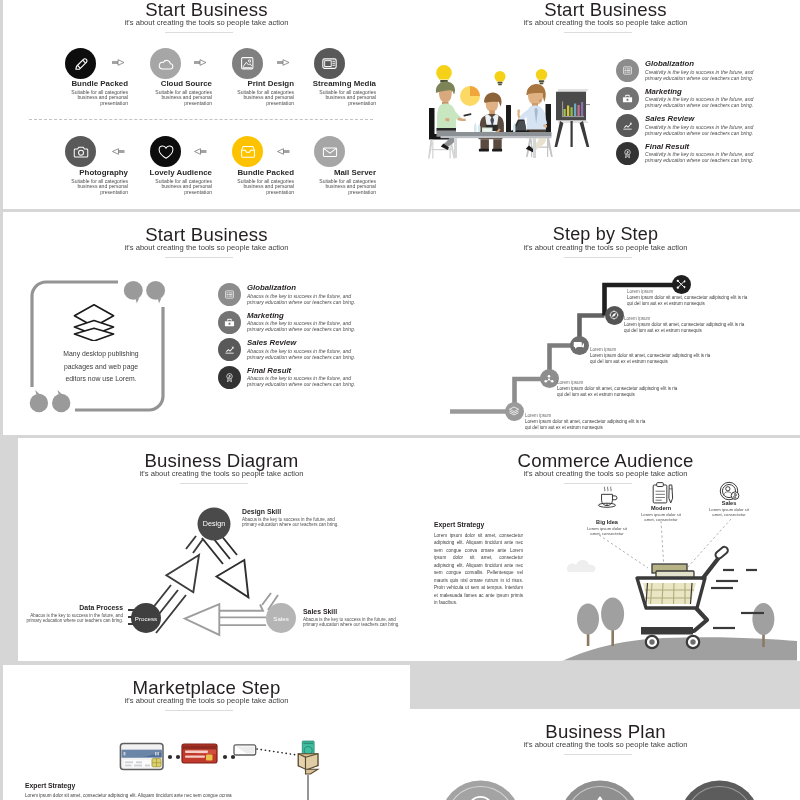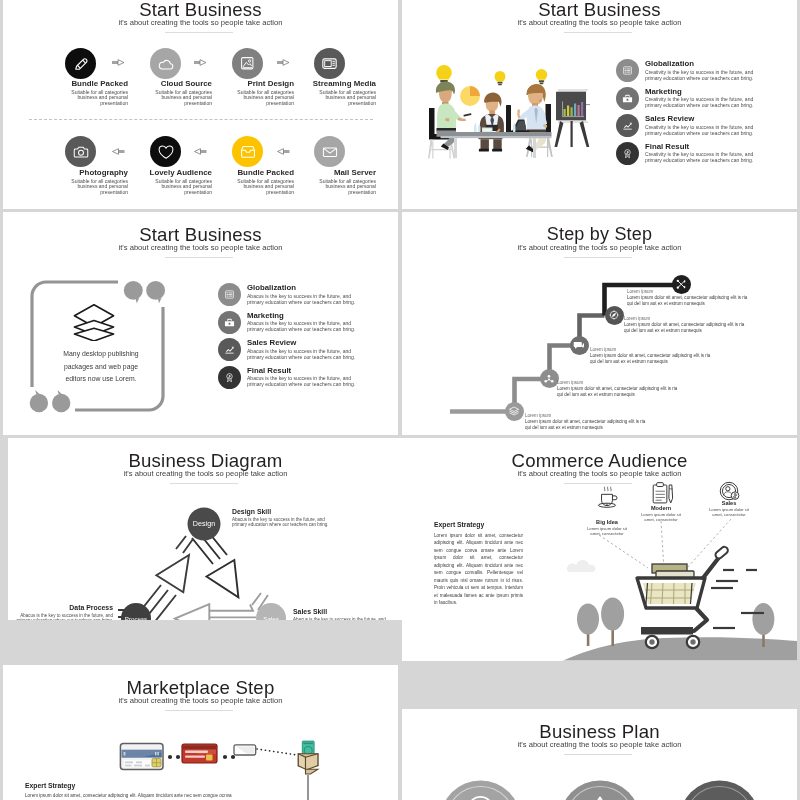--- a/index.html
+++ b/index.html
@@ -1,30 +1,30 @@
 <!DOCTYPE html>
 <html><head>
 <meta charset="utf-8">
 <style>
   html,body{margin:0;padding:0;}
   body{width:800px;height:800px;background:#d6d6d6;font-family:"Liberation Sans",sans-serif;overflow:hidden;-webkit-font-smoothing:antialiased;}
   .grid{position:absolute;left:0;top:0;width:800px;height:800px;}
-  .slide{position:absolute;background:#fff;overflow:hidden;}
+  .slide{position:absolute;background:#fff;overflow:hidden;padding-left:12px;}
   .s-title{position:absolute;left:0;width:100%;text-align:center;font-weight:300;color:#231f20;letter-spacing:.2px;}
   .s-sub{position:absolute;left:0;width:100%;text-align:center;color:#404040;}
   .s-rule{position:absolute;height:1px;background:#dcdcdc;}
 
   
   .ic{position:absolute;border-radius:50%;display:flex;align-items:center;justify-content:center;}
   .cap{position:absolute;text-align:right;}
   .cap .t{font-weight:600;color:#2a2a2a;font-size:7.9px;line-height:8.6px;}
   .cap .d{color:#4d4d4d;font-size:5.05px;line-height:5.8px;margin-top:1px;}
   .dash{position:absolute;border-top:1px dashed #c2c2c2;}
   .arw{position:absolute;line-height:0;}
-  .lst{position:absolute;}
+  .lst{position:absolute;font-style:italic;}
   .lrow{display:flex;align-items:flex-start;margin-bottom:4.5px;}
   .lic{width:23px;height:23px;border-radius:50%;display:flex;align-items:center;justify-content:center;flex:0 0 23px;}
   .ltx{margin-left:6px;padding-top:0px;}
   .lt{font-weight:bold;font-size:7.8px;line-height:9.5px;color:#231f20;}
   .ld{font-size:5.05px;line-height:6.2px;color:#4d4d4d;}
   .step-node{position:absolute;width:19px;height:19px;border-radius:50%;display:flex;align-items:center;justify-content:center;}
   .step-tx{position:absolute;}
   .st{font-size:4.55px;line-height:6.1px;color:#6b6b6b;}
   .sd{font-size:4.55px;line-height:6.1px;color:#3d3d3d;}
   .node-lbl{position:absolute;text-align:center;color:#fff;font-size:7.2px;line-height:10px;}
@@ -551,21 +551,21 @@
     <div class="step-tx" style="left:222px;top:104px;">
       <div class="st">Lorem ipsum</div>
       <div class="sd">Lorem ipsum dolor sit amet, consectetur adipiscing elit is ria<br>qui del ium aut ex et estrum nonsequis</div>
     </div>
     <div class="step-tx" style="left:225px;top:77px;">
       <div class="st">Lorem ipsum</div>
       <div class="sd">Lorem ipsum dolor sit amet, consectetur adipiscing elit is ria<br>qui del ium aut ex et estrum nonsequis</div>
     </div>
   </div>
 
-  <div class="slide" id="sl5" style="left:8px;top:438px;width:395px;height:182px;">
+  <div class="slide" id="sl5" style="left:18px;top:438px;width:395px;height:223px;">
     <div class="s-title" style="top:12px;font-size:18.6px;">Business Diagram</div>
     <div class="s-sub" style="top:31px;font-size:7.6px;">it's about creating the tools so people take action</div>
     <div class="s-rule" style="left:162px;top:45px;width:68px;"></div>
 
     <div style="position:absolute;left:0px;top:0px;">
       <svg width="395" height="223" viewBox="0 0 395 223">
 
         <g fill="none" stroke="#9e9e9e" stroke-width="1.9" stroke-linejoin="miter">
           <path d="M202 172.8 L245 172.8 L242 166.5"></path>
           <path d="M202 179.4 L248 179.4"></path>

